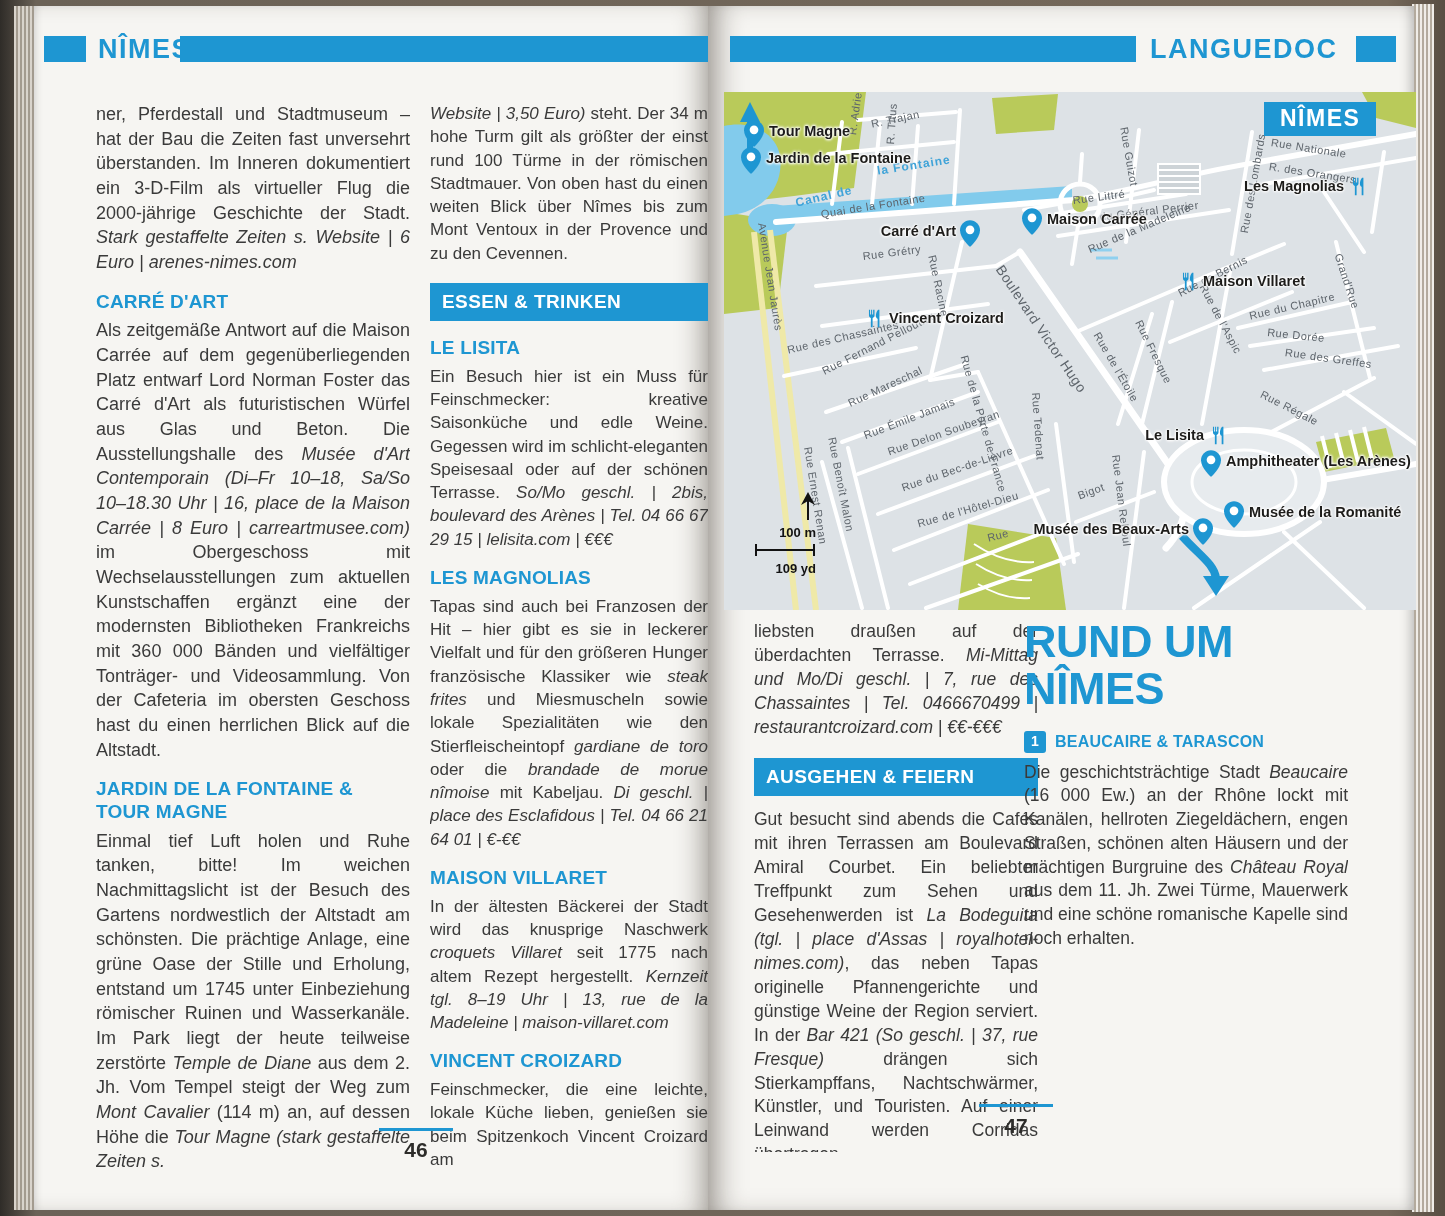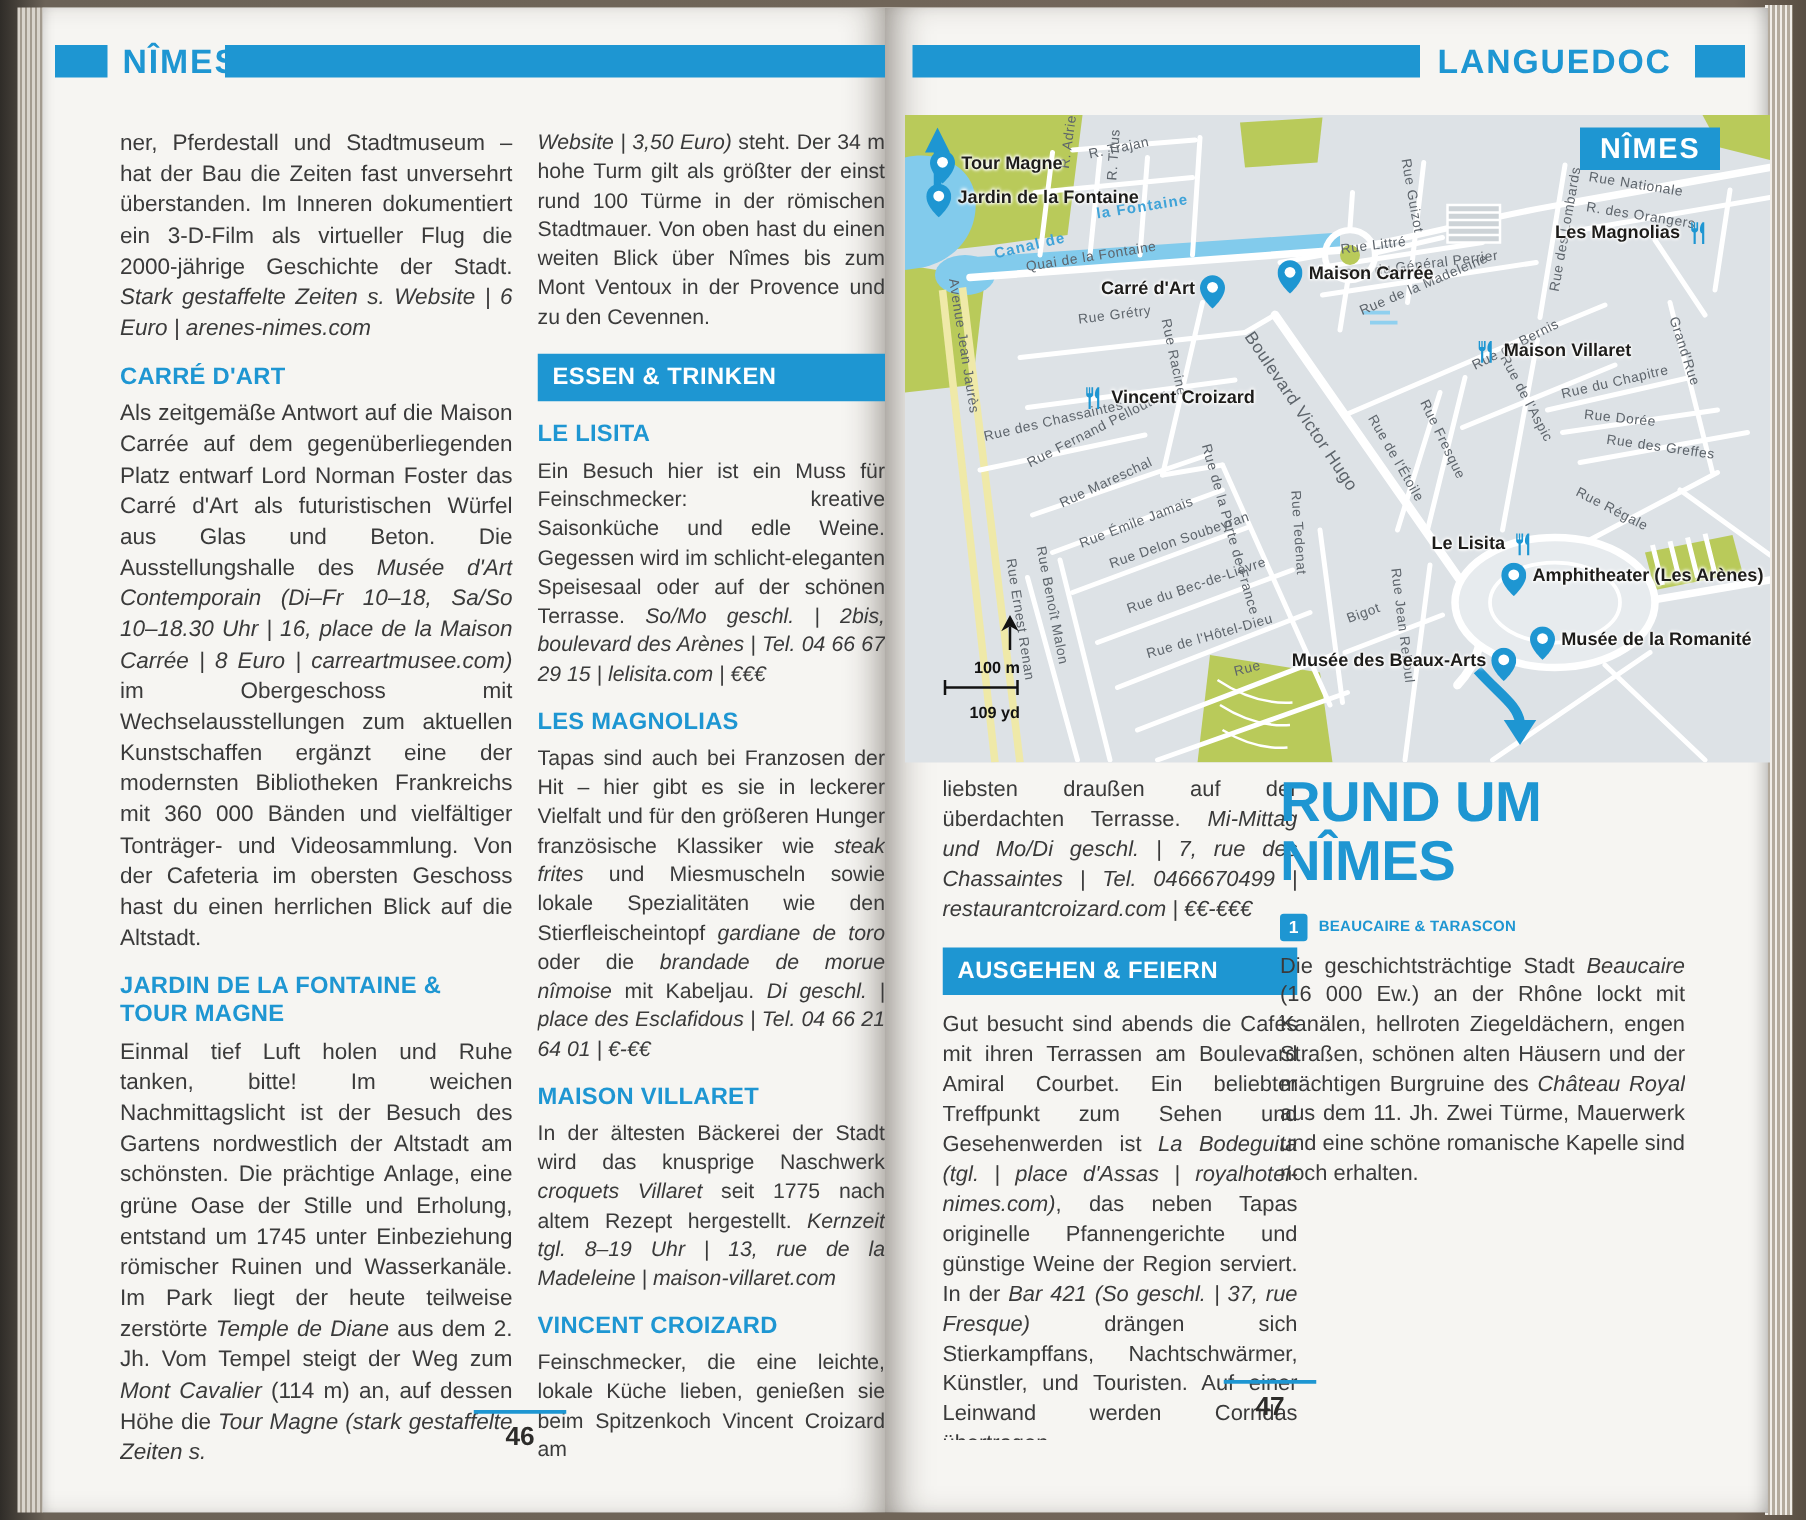--- a/index.html
+++ b/index.html
@@ -27,21 +27,21 @@
   #col4{left:316px;top:600px;width:324px;height:545px;font-size:17.5px;line-height:1.36;margin-top:10px;}
   .para{margin:0 0 9px;}
   .it{font-style:italic;}
   .subhead{color:#1e96d2;font-weight:bold;font-size:19px;margin:16px 0 5px;text-align:left;letter-spacing:.2px;line-height:1.2;}
   .banner{background:#1e96d2;color:#fff;font-weight:bold;font-size:19px;padding:6px 0 6px 12px;
     margin:18px 0 12px;text-align:left;letter-spacing:.4px;}
   .bighead{color:#1e96d2;font-weight:bold;font-size:45px;line-height:1.05;text-align:left;margin:2px 0 18px;letter-spacing:-.5px;}
   .numhead{display:flex;align-items:center;gap:9px;margin:2px 0 8px;text-align:left;}
   .numbadge{background:#1e96d2;color:#fff;width:22px;height:22px;font-size:14px;font-weight:bold;
     display:inline-flex;align-items:center;justify-content:center;border-radius:3px;flex:0 0 auto;}
-  .numtext{color:#1e96d2;font-weight:bold;font-size:12px;letter-spacing:.2px;}
+  .numtext{color:#1e96d2;font-weight:bold;font-size:16px;letter-spacing:.2px;}
   .lead{color:#8f8e8b;font-style:italic;font-size:20px;line-height:1.3;text-align:left;margin:0 0 10px;}
   
   .footer{position:absolute;text-align:center;width:84px;}
   .footer .rule{height:3px;background:#1e96d2;width:74px;margin:0 auto 7px;}
   .footer .num{font-weight:bold;font-size:21px;color:#2d2c2a;}
   
   #map{position:absolute;left:16px;top:86px;width:692px;height:518px;background:#dde2e6;overflow:hidden;}
   #map svg.roads{position:absolute;left:0;top:0;}
   .street{position:absolute;font-size:11px;color:#5d646b;white-space:nowrap;transform-origin:0 0;letter-spacing:.5px;}
   .street.canal{color:#3fa3d8;font-size:12px;font-weight:bold;letter-spacing:1px;}

